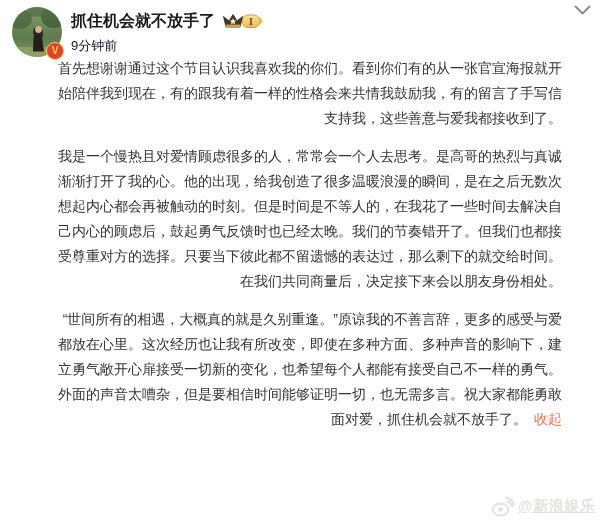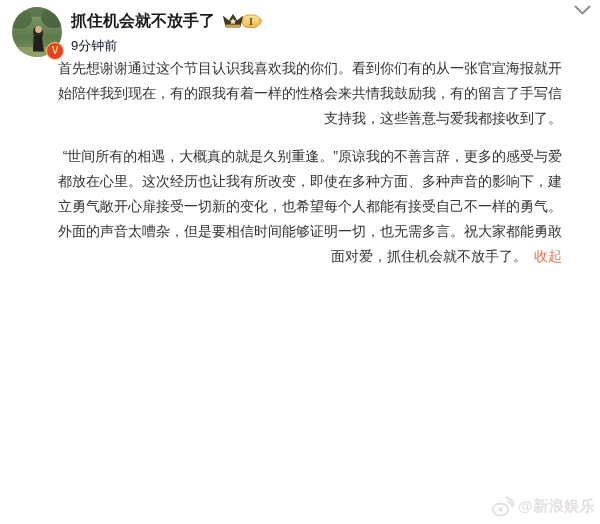--- a/index.html
+++ b/index.html
@@ -59,20 +59,21 @@
     margin-left: 7px;
   }
 
   
   .watermark {
     position: absolute; left: 491px; top: 496px;
     display: flex; align-items: center; gap: 3px;
     color: #e4e1e0;
     font-size: 15px; font-weight: bold; letter-spacing: 0.5px;
     user-select: none;
+    text-decoration: underline;
   }
   .watermark svg { display:block; }
 </style>
 </head>
 <body>
 
 <div class="page">
 
   <div class="avatar">
     <svg viewBox="0 0 50 50">
@@ -117,20 +118,23 @@
 
   <svg class="more-chevron" width="17" height="11" viewBox="0 0 17 11">
     <polyline points="1.5,1.5 8.5,8.5 15.5,1.5" fill="none" stroke="#8a8a8a" stroke-width="1.8" stroke-linecap="round" stroke-linejoin="round"></polyline>
   </svg>
 
   <div class="post-text">
     <p>
       <span>首先想谢谢通过这个节目认识我喜欢我的你们。看到你们有的从一张官宣海报就开始陪伴我到现在，有的跟我有着一样的性格会来共情我鼓励我，有的留言了手写信支持我，这些善意与爱我都接收到了。</span>
     </p>
     <p>
+      <span>我是一个慢热且对爱情顾虑很多的人，常常会一个人去思考。是高哥的热烈与真诚渐渐打开了我的心。他的出现，给我创造了很多温暖浪漫的瞬间，是在之后无数次想起内心都会再被触动的时刻。但是时间是不等人的，在我花了一些时间去解决自己内心的顾虑后，鼓起勇气反馈时也已经太晚。我们的节奏错开了。但我们也都接受尊重对方的选择。只要当下彼此都不留遗憾的表达过，那么剩下的就交给时间。在我们共同商量后，决定接下来会以朋友身份相处。</span>
+    </p>
+    <p>
       <span>“世间所有的相遇，大概真的就是久别重逢。”原谅我的不善言辞，更多的感受与爱都放在心里。这次经历也让我有所改变，即使在多种方面、多种声音的影响下，建立勇气敞开心扉接受一切新的变化，也希望每个人都能有接受自己不一样的勇气。外面的声音太嘈杂，但是要相信时间能够证明一切，也无需多言。祝大家都能勇敢面对爱，抓住机会就不放手了。</span><a class="collapse-link">收起</a>
     </p>
   </div>
 
   <div class="watermark">
     <svg width="24" height="21" viewBox="0 0 24 21">
       <g fill="none" stroke="#e4e1e0" stroke-width="2" stroke-linecap="round">
         <ellipse cx="9.5" cy="13.5" rx="7.8" ry="6"></ellipse>
         <path d="M16.5 5.5 Q20.5 6.5 21.3 10.5"></path>
         <path d="M15 1.5 Q21.8 3 23 9"></path>

